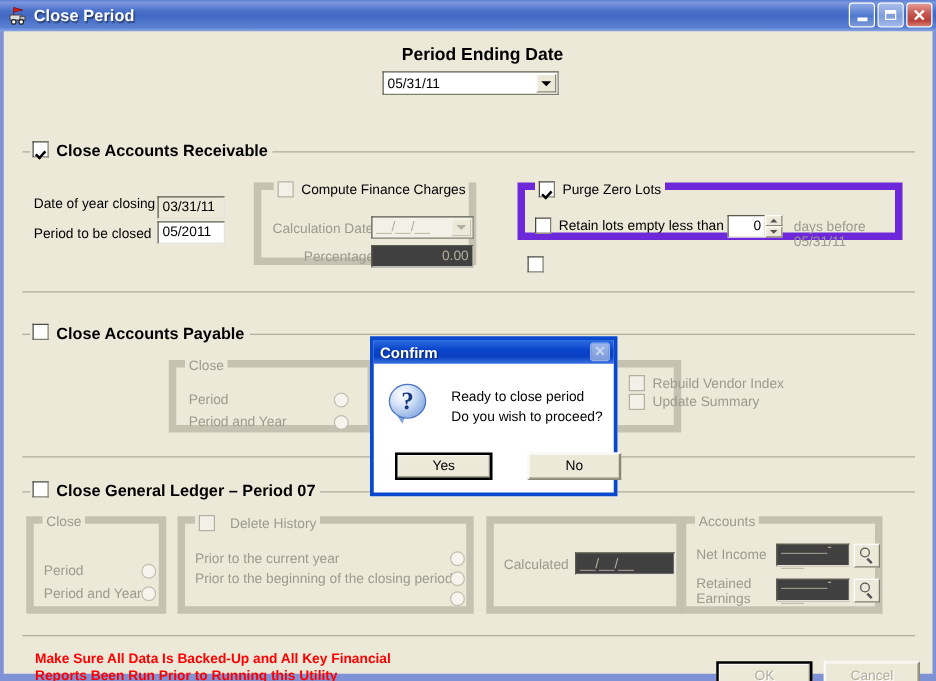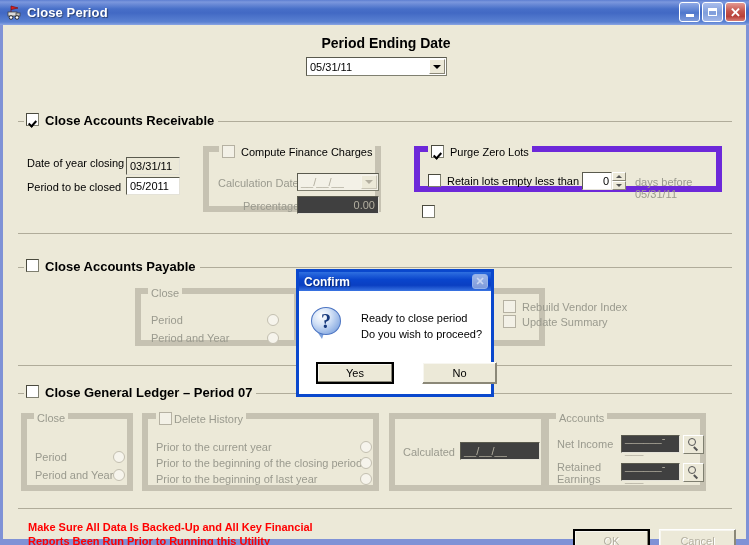--- a/index.html
+++ b/index.html
@@ -319,29 +319,28 @@
 
     <div class="gbox dim" style="left:18px;top:388px;width:112px;height:78px;">
       <div class="gcap dim">Close</div>
       <div class="lbl dim" style="position:absolute;left:8px;top:32px;">Period</div>
       <span class="rb" style="position:absolute;left:86px;top:32px;"></span>
       <div class="lbl dim" style="position:absolute;left:8px;top:50px;">Period and Year</div>
       <span class="rb" style="position:absolute;left:86px;top:50px;"></span>
     </div>
 
     <div class="gbox dim" style="left:139px;top:388px;width:237px;height:78px;">
-      <div class="gcap dim" style="left:8px;display:flex;align-items:center;gap:2px;">
+      <div class="gcap dim" style="left:8px;display:flex;align-items:center;gap:12px;">
         <span class="cb dim"></span>
         <span>Delete History</span>
       </div>
       <div class="lbl dim" style="position:absolute;left:8px;top:22px;">Prior to the current year</div>
       <span class="rb" style="position:absolute;left:212px;top:22px;"></span>
       <div class="lbl dim" style="position:absolute;left:8px;top:38px;">Prior to the beginning of the closing period</div>
       <span class="rb" style="position:absolute;left:212px;top:38px;"></span>
-      <div class="lbl dim" style="position:absolute;left:8px;top:54px;">Prior to the beginning of last year</div>
       <span class="rb" style="position:absolute;left:212px;top:54px;"></span>
     </div>
 
     <div class="gbox dim" style="left:386px;top:388px;width:158px;height:78px;">
       <div class="lbl dim" style="position:absolute;left:8px;top:27px;">Calculated</div>
       <div class="inp dim" style="position:absolute;left:65px;top:23px;width:80px;height:18px;">
         <span>__/__/__</span>
       </div>
     </div>
 

